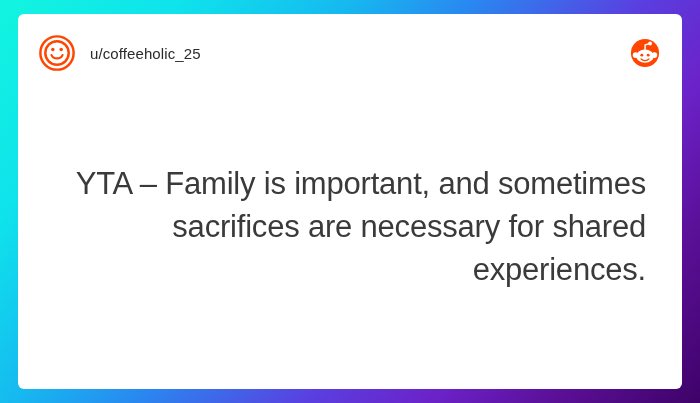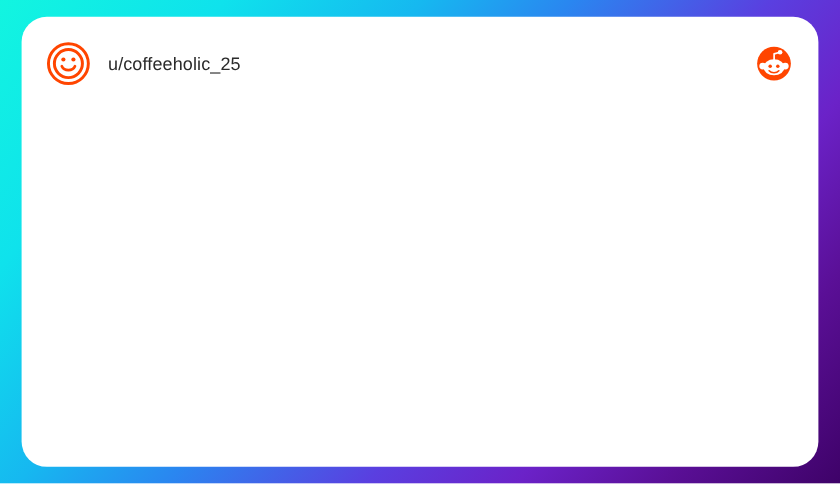--- a/index.html
+++ b/index.html
@@ -31,21 +31,21 @@
   }
 
   
   #post-card {
     position: absolute;
     left: 18px;
     top: 14px;
     width: 664px;
     height: 375px;
     background: #FFFFFF;
-    border-radius: 21px;
+    border-radius: 6px;
     box-sizing: border-box;
     overflow: hidden;
     text-align: right;
   }
 
   
   .card-header {
     position: absolute;
     left: 0;
     top: 0;
@@ -139,16 +139,19 @@
 
           <circle cx="12.6" cy="18.3" r="1.55" fill="#FF4500"></circle>
           <circle cx="19.4" cy="18.3" r="1.55" fill="#FF4500"></circle>
 
           <path d="M11.7 22.3 a5.0 3.6 0 0 0 8.6 0" fill="none" stroke="#FF4500" stroke-width="1.35" stroke-linecap="round"></path>
         </svg>
       </span>
 
     </div>
 
+    <div class="card-body">
+      <p class="post-text">YTA – Family is important, and sometimes sacrifices are necessary for shared experiences.</p>
+    </div>
 
   </div>
 
 </div>
 
 </body></html>

